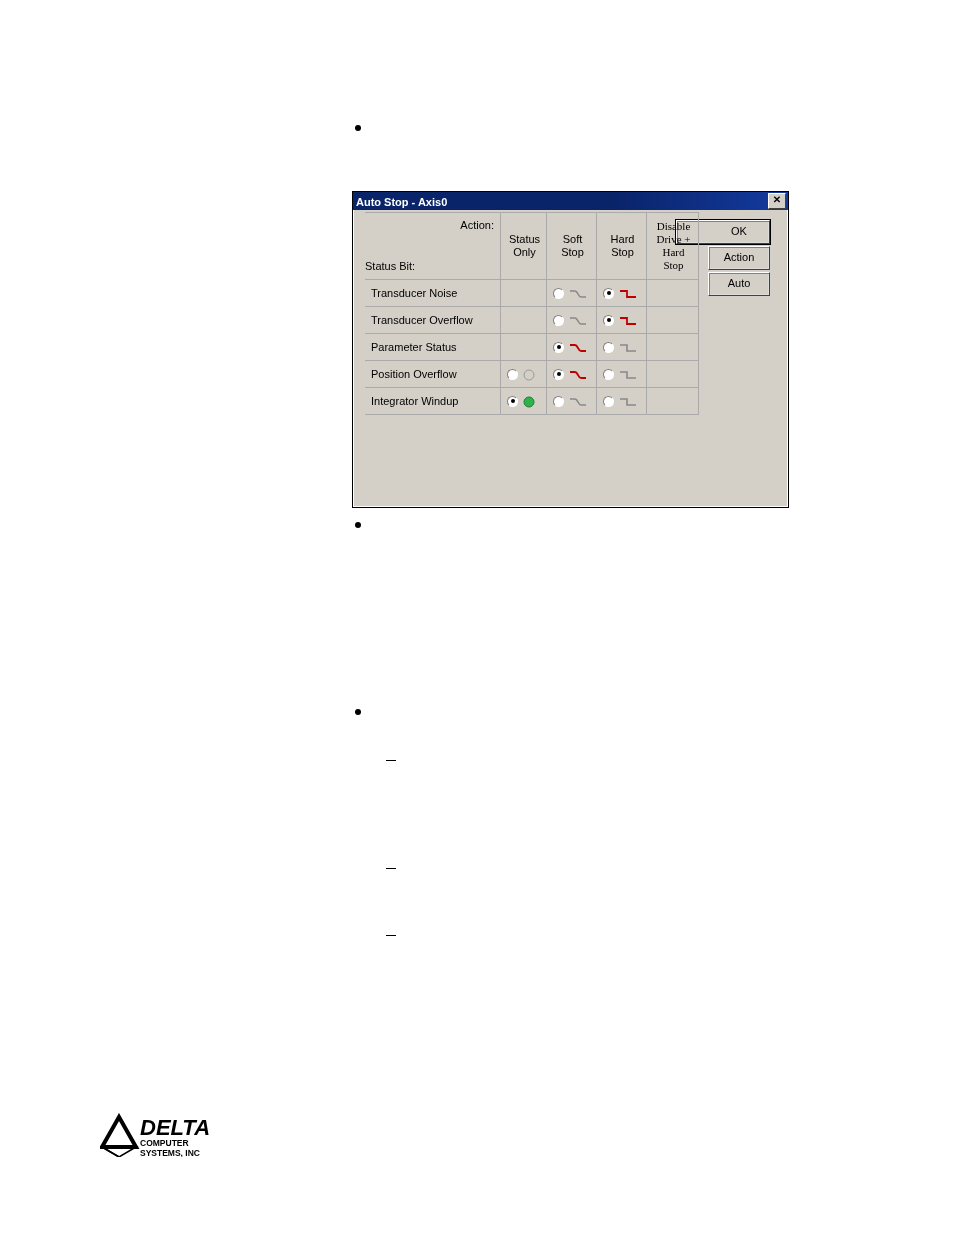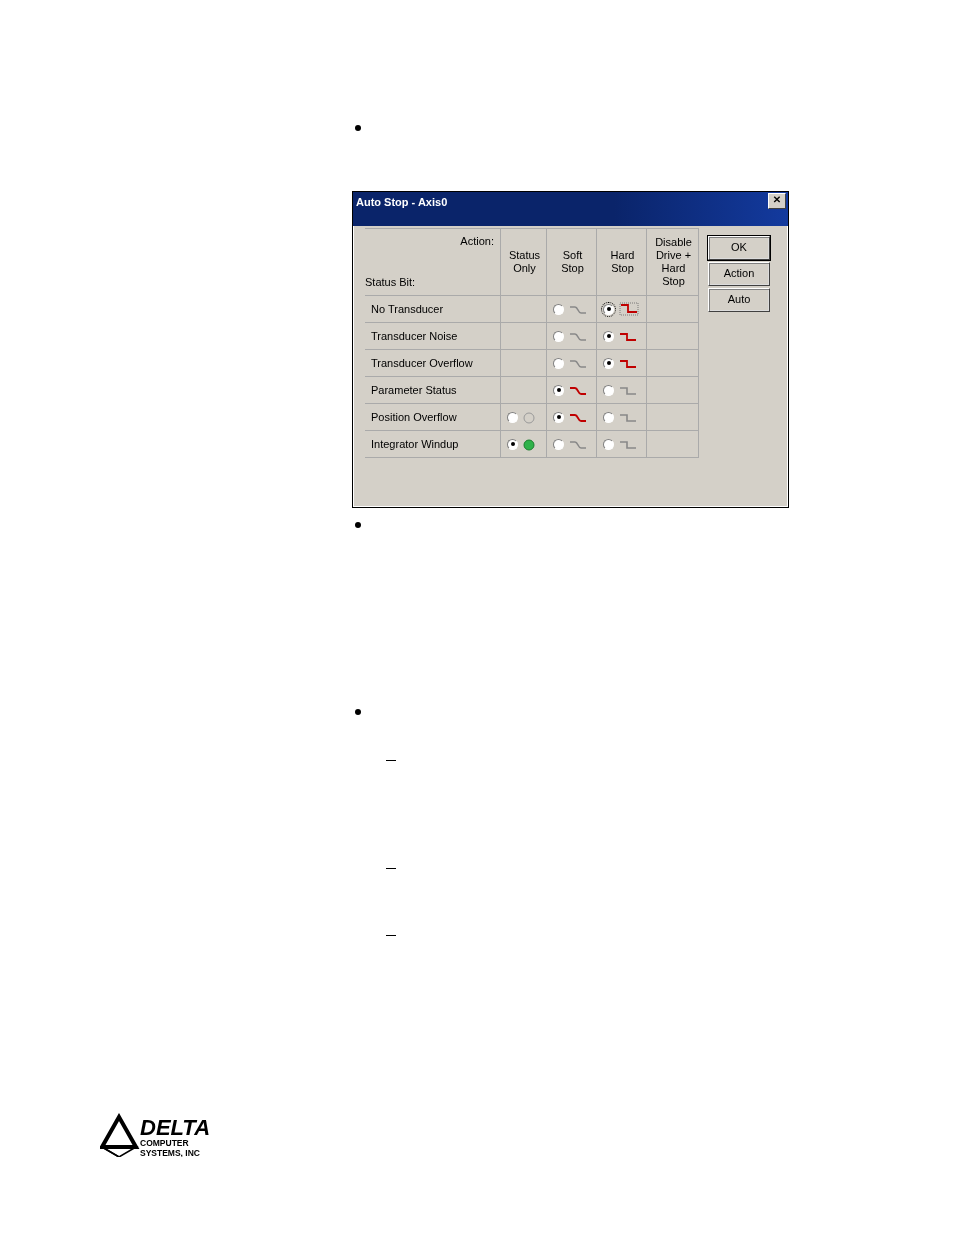--- a/index.html
+++ b/index.html
@@ -34,21 +34,21 @@
     border: 1px solid #000;
     box-shadow: 0 0 0 1px #fff inset;
   }
   .titlebar {
     height: 18px;
     background: linear-gradient(to right, #0a246a, #0a246a 60%, #133a9e);
     color: #fff;
     display: flex;
     align-items: center;
     justify-content: space-between;
-    padding: 0 2px 16px 3px;
+    padding: 0 2px 0 3px;
     font-size: 11px;
     font-weight: bold;
   }
   .titlebar .title-text {
     flex: 1;
     padding-top: 1px;
   }
   .close-btn {
     width: 16px;
     height: 14px;
@@ -79,20 +79,21 @@
     border-right: 1px solid #404040;
     border-bottom: 1px solid #404040;
     box-shadow: 1px 1px 0 #808080 inset, -1px -1px 0 #dcdcdc inset;
     text-align: center;
     line-height: 20px;
     font-size: 11px;
     cursor: default;
   }
   .btn.default {
     outline: 1px solid #000;
+    padding-left: 32px;
   }
   #btn-ok     { right: 18px; top: 10px; }
   #btn-cancel { right: 18px; top: 36px; }
   #btn-help   { right: 18px; top: 62px; }
 
   .grid {
     position: absolute;
     left: 12px;
     top: 2px;
     width: 333px;
@@ -117,21 +118,21 @@
     text-align: center;
     line-height: 13px;
   }
   .grid .hdr-row .cell { height: 67px; }
   .grid .row .cell { height: 27px; }
 
   .grid .c-bit  { width: 135px; border-left: none; }
   .grid .c-so   { width: 46px; }
   .grid .c-ss   { width: 50px; }
   .grid .c-hs   { width: 50px; }
-  .grid .c-dd   { width: 52px; }
+  .grid .c-dd   { width: 52px; font-family: Liberation Serif, serif; }
 
   .grid .hdr-row .c-bit {
     display: block;
     position: relative;
     border-left: none;
   }
   .hdr-action {
     position: absolute;
     right: 6px;
     top: 6px;
@@ -221,38 +222,20 @@
             </div>
           <div class="cell hdr c-hs">
               <span>Hard<br>Stop</span>
             </div>
           <div class="cell hdr c-dd">
               <span>Disable<br>Drive +<br>Hard<br>Stop</span>
             </div>
         </div>
         <div id="grid-rows">
             <div class="row">
-              <div class="cell c-bit">No Transducer</div>
-              <div class="cell c-so"></div>
-              <div class="cell c-ss">
-                <span class="radio"></span>
-                <span class="icn-wrap"><svg class="icn" width="18" height="12">
-                    <path d="M1 3 L6 3 C9 3 9 9 12 9 L17 9" fill="none" stroke="#888" stroke-width="1.6"></path>
-                  </svg></span>
-              </div>
-              <div class="cell c-hs">
-                <span class="radio sel focus"></span>
-                <span class="icn-wrap"><svg class="icn" width="20" height="14">
-                    <path d="M2 3 L9 3 L9 10 L18 10" fill="none" stroke="#c00000" stroke-width="1.8"></path>
-                    <rect x="1" y="1" width="18" height="12" fill="none" stroke="#666" stroke-width="0.8" stroke-dasharray="1 1"></rect>
-                  </svg></span>
-              </div>
-              <div class="cell c-dd"></div>
-            </div>
-            <div class="row">
               <div class="cell c-bit">Transducer Noise</div>
               <div class="cell c-so"></div>
               <div class="cell c-ss">
                 <span class="radio"></span>
                 <span class="icn-wrap"><svg class="icn" width="18" height="12">
                     <path d="M1 3 L6 3 C9 3 9 9 12 9 L17 9" fill="none" stroke="#888" stroke-width="1.6"></path>
                   </svg></span>
               </div>
               <div class="cell c-hs">
                 <span class="radio sel"></span>

